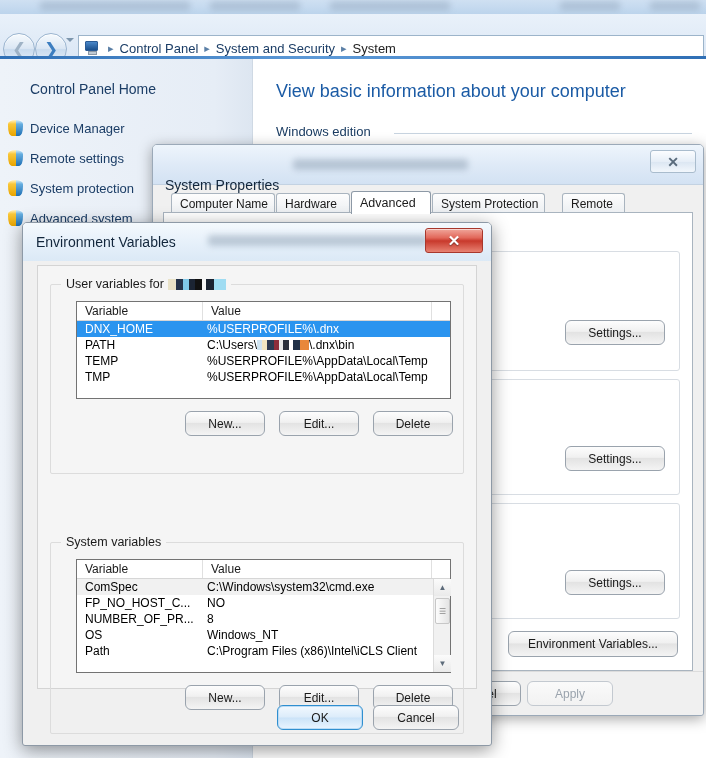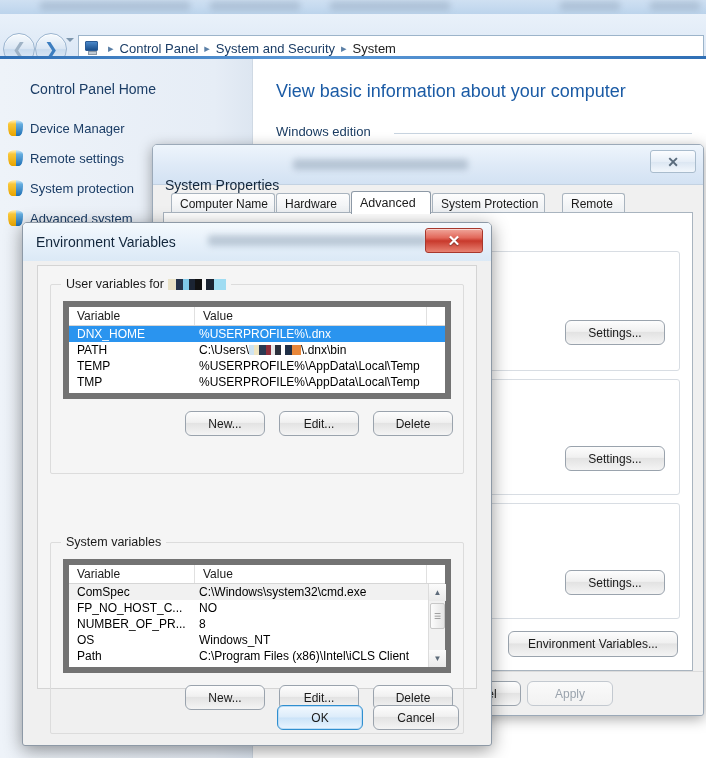--- a/index.html
+++ b/index.html
@@ -250,22 +250,22 @@
     display: flex; align-items: center;
   }
   .name-blur {
     display: inline-block; width: 58px; height: 11px; margin-left: 4px;
     background: linear-gradient(90deg,#e9e2c8 0%,#e9e2c8 14%,#243249 14%,#243249 26%,
       #7fc8e8 26%,#7fc8e8 36%,#1b2433 36%,#1b2433 46%,#111 46%,#111 58%,
       #f5f5f5 58%,#f5f5f5 66%,#1a2230 66%,#1a2230 80%,#9fdcf2 80%,#9fdcf2 100%);
     filter: blur(0.6px);
   }
   .grid {
-    position: absolute; left: 12px; right: 12px;
-    background: #ffffff; border: 6px solid #737373;
+    position: absolute; left: 25px; right: 12px;
+    background: #ffffff; border: 1px solid #737373;
   }
   .grid-head {
     position: absolute; left: 0; top: 0; right: 0; height: 19px;
     background: #ffffff; border-bottom: 1px solid #d6d6d6;
     display: flex; align-items: center;
   }
   .gh-cell {
     font-size: 12px; color: #1a1a1a; padding-left: 8px; height: 100%;
     display: flex; align-items: center; white-space: nowrap;
   }

